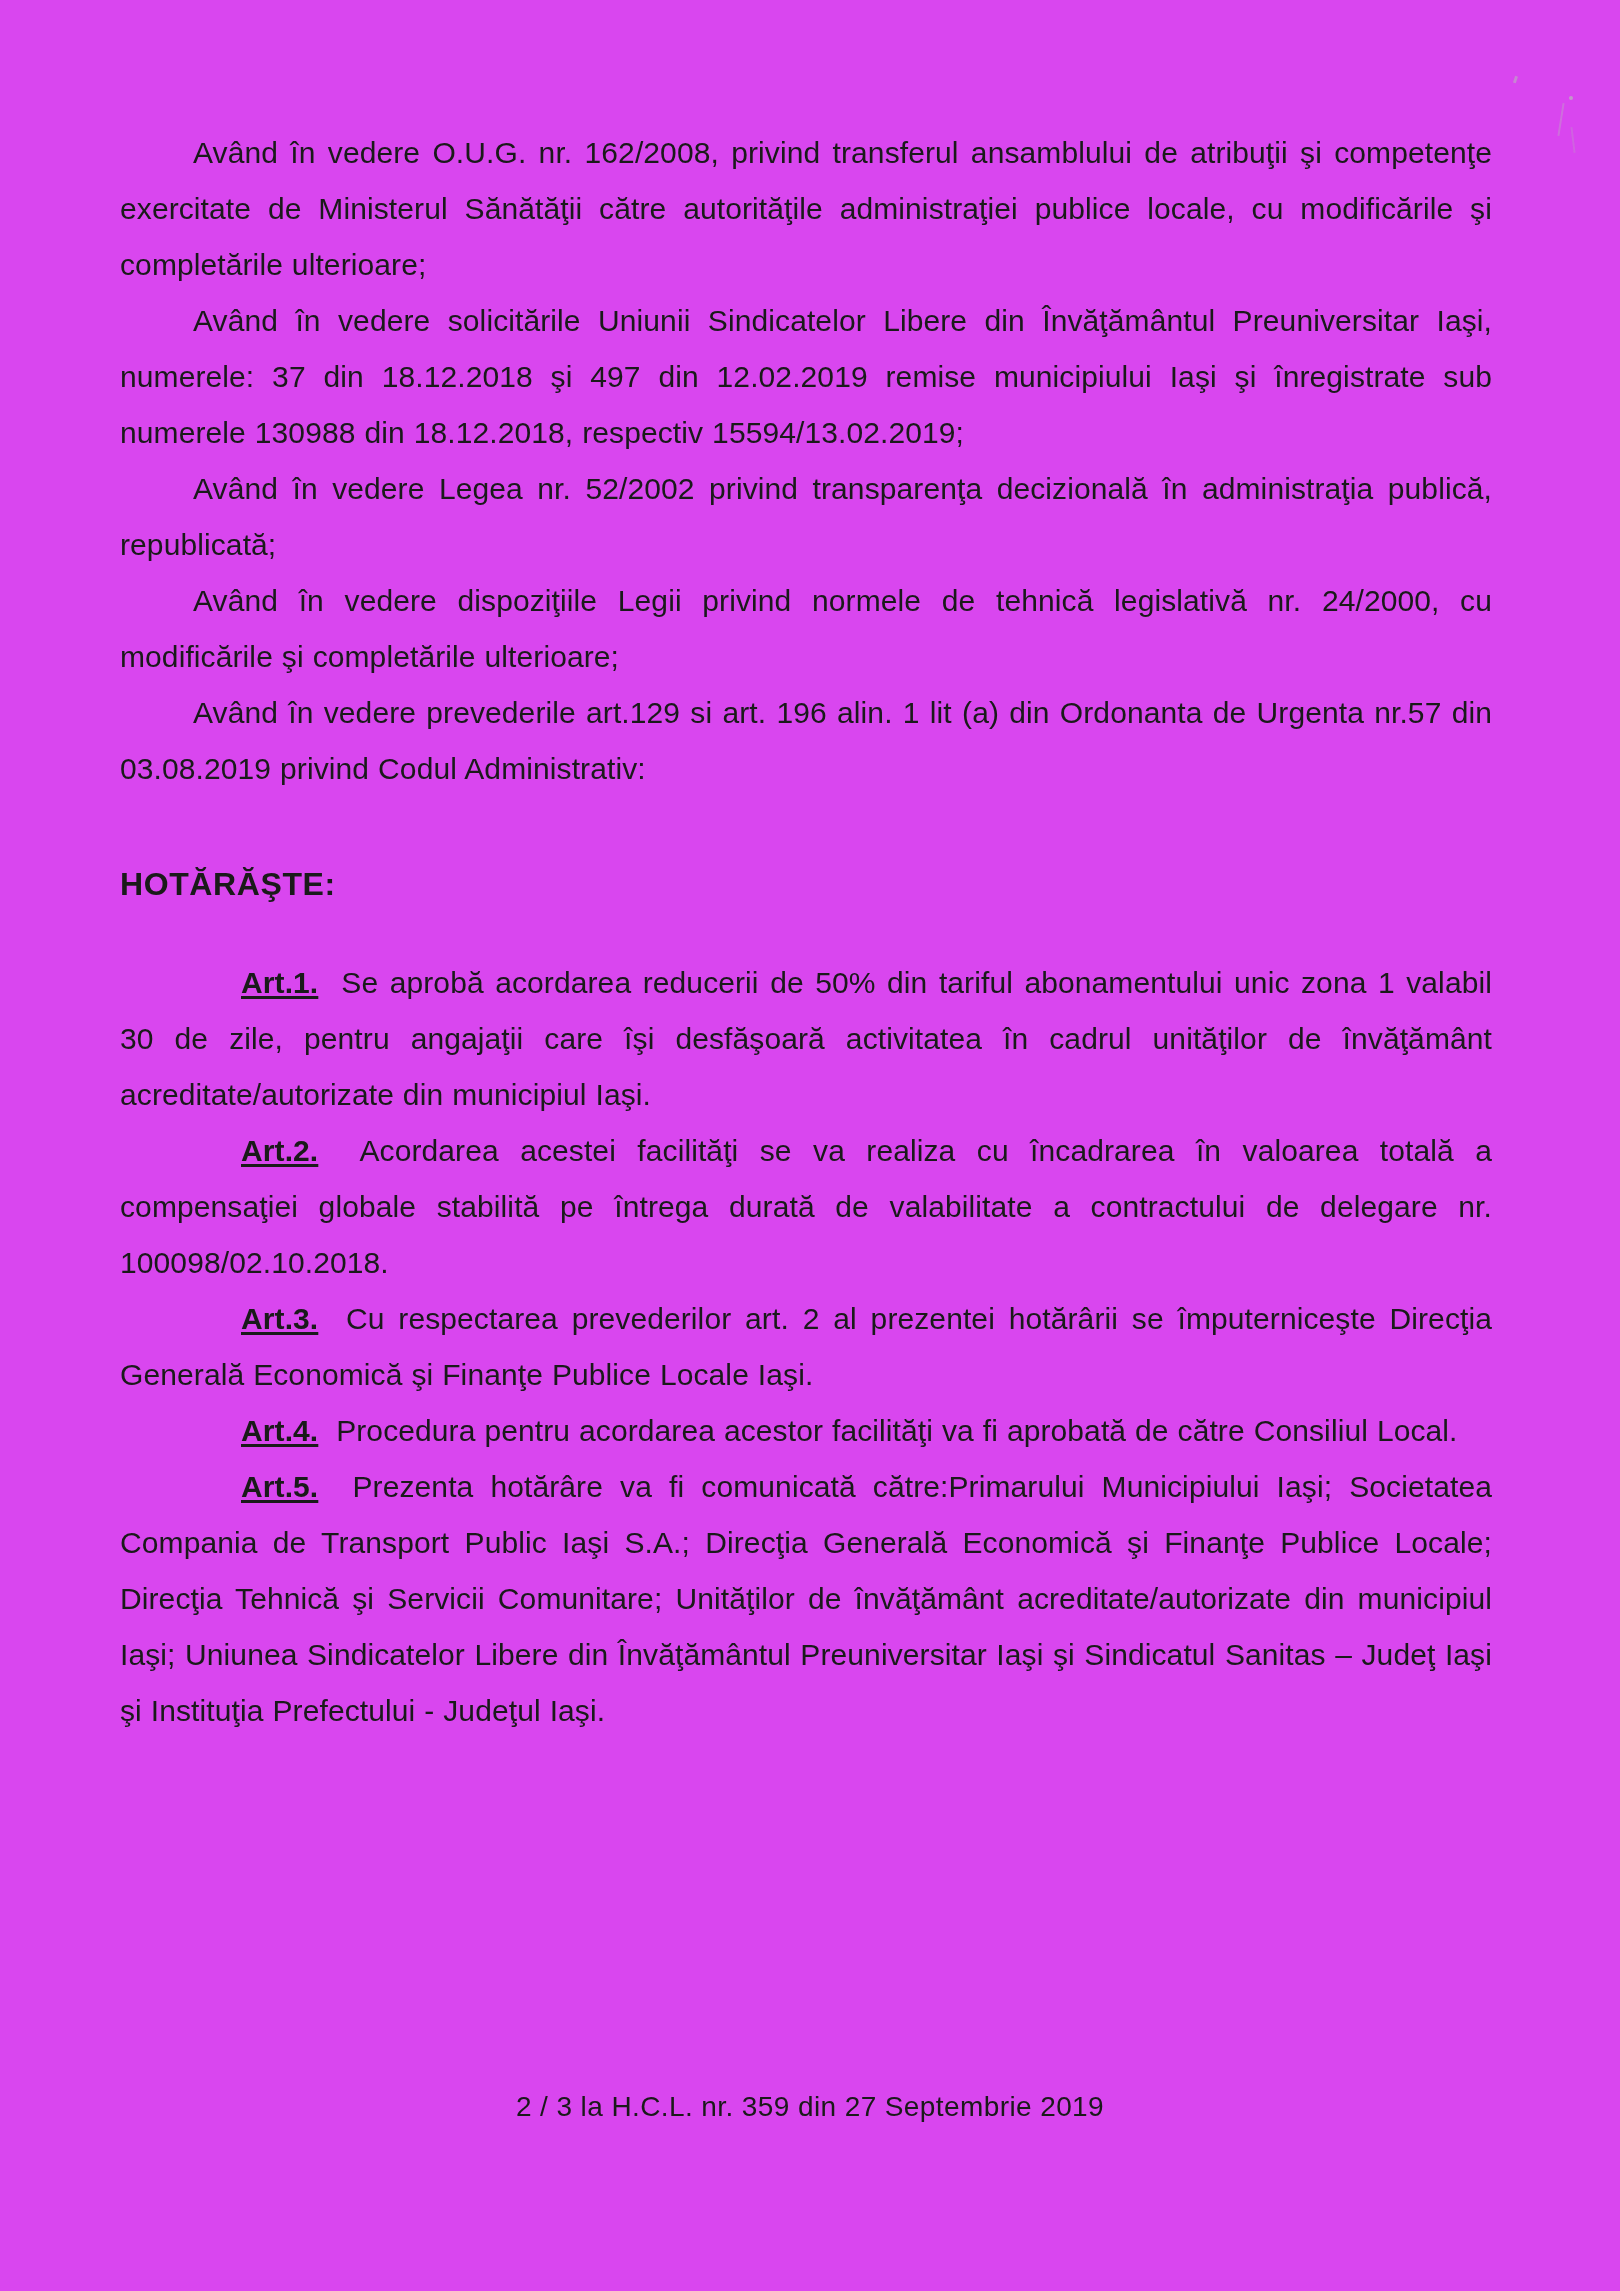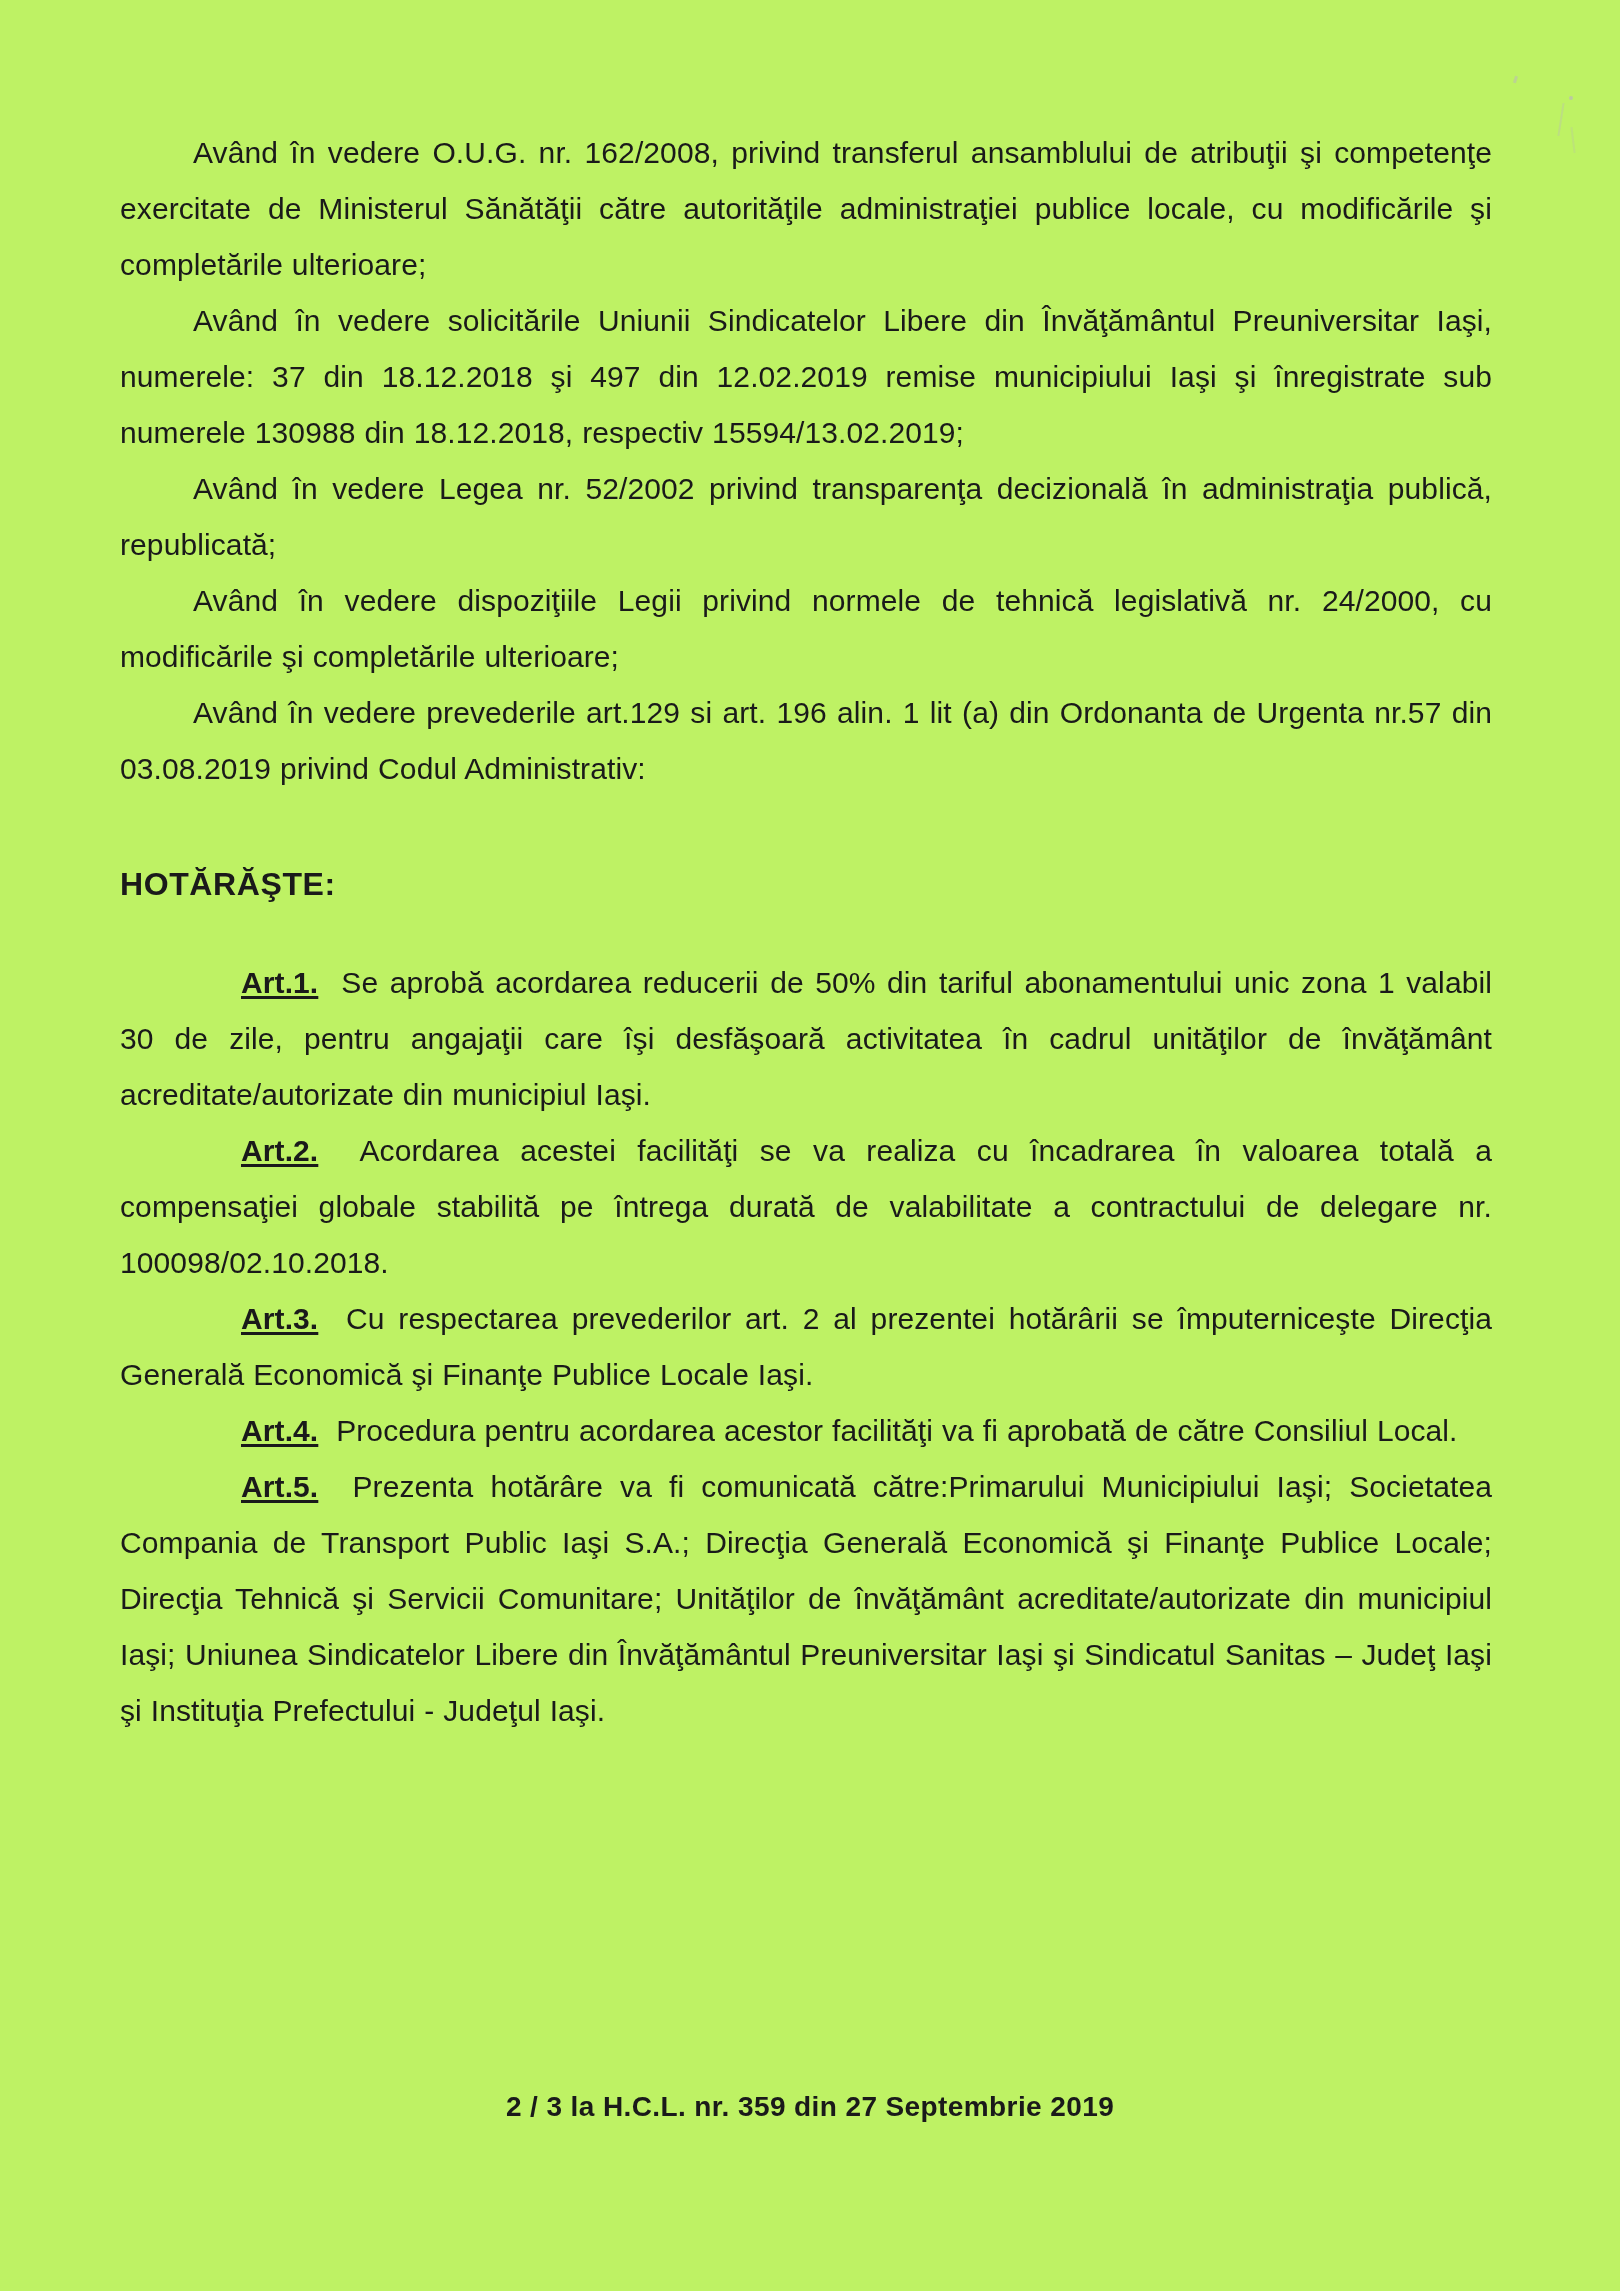--- a/index.html
+++ b/index.html
@@ -10,21 +10,21 @@
   }
   body {
     font-family: "Liberation Sans", sans-serif;
     color: #1a1a1a;
   }
   .page {
     position: relative;
     width: 1620px;
     height: 2292px;
     margin: 0 auto;
-    background: #bef264;
+    background: #d946ef;
     overflow: hidden;
   }
   
   .speck {
     position: absolute;
     background: #b9b9b9;
     pointer-events: none;
   }
   .speck.s1 { left: 1514px; top: 76px;  width: 2.9px;  height: 6.9px;  transform: rotate(18deg); opacity: .55; }
   .speck.s2 { left: 1569px; top: 96px;  width: 3.9px;  height: 3.9px;  border-radius: 50%; opacity: .7; }
@@ -66,21 +66,21 @@
     margin-left: 48px;
   }
 
   .footer {
     position: absolute;
     left: 0;
     top: 2091px;
     width: 1620px;
     text-align: center;
     font-size: 28px;
-    font-weight: bold;
+    font-weight: normal;
     letter-spacing: 0.4px;
   }
 </style>
 </head>
 <body>
 
 <div class="page">
 
   <span class="speck s1"></span>
   <span class="speck s2"></span>

